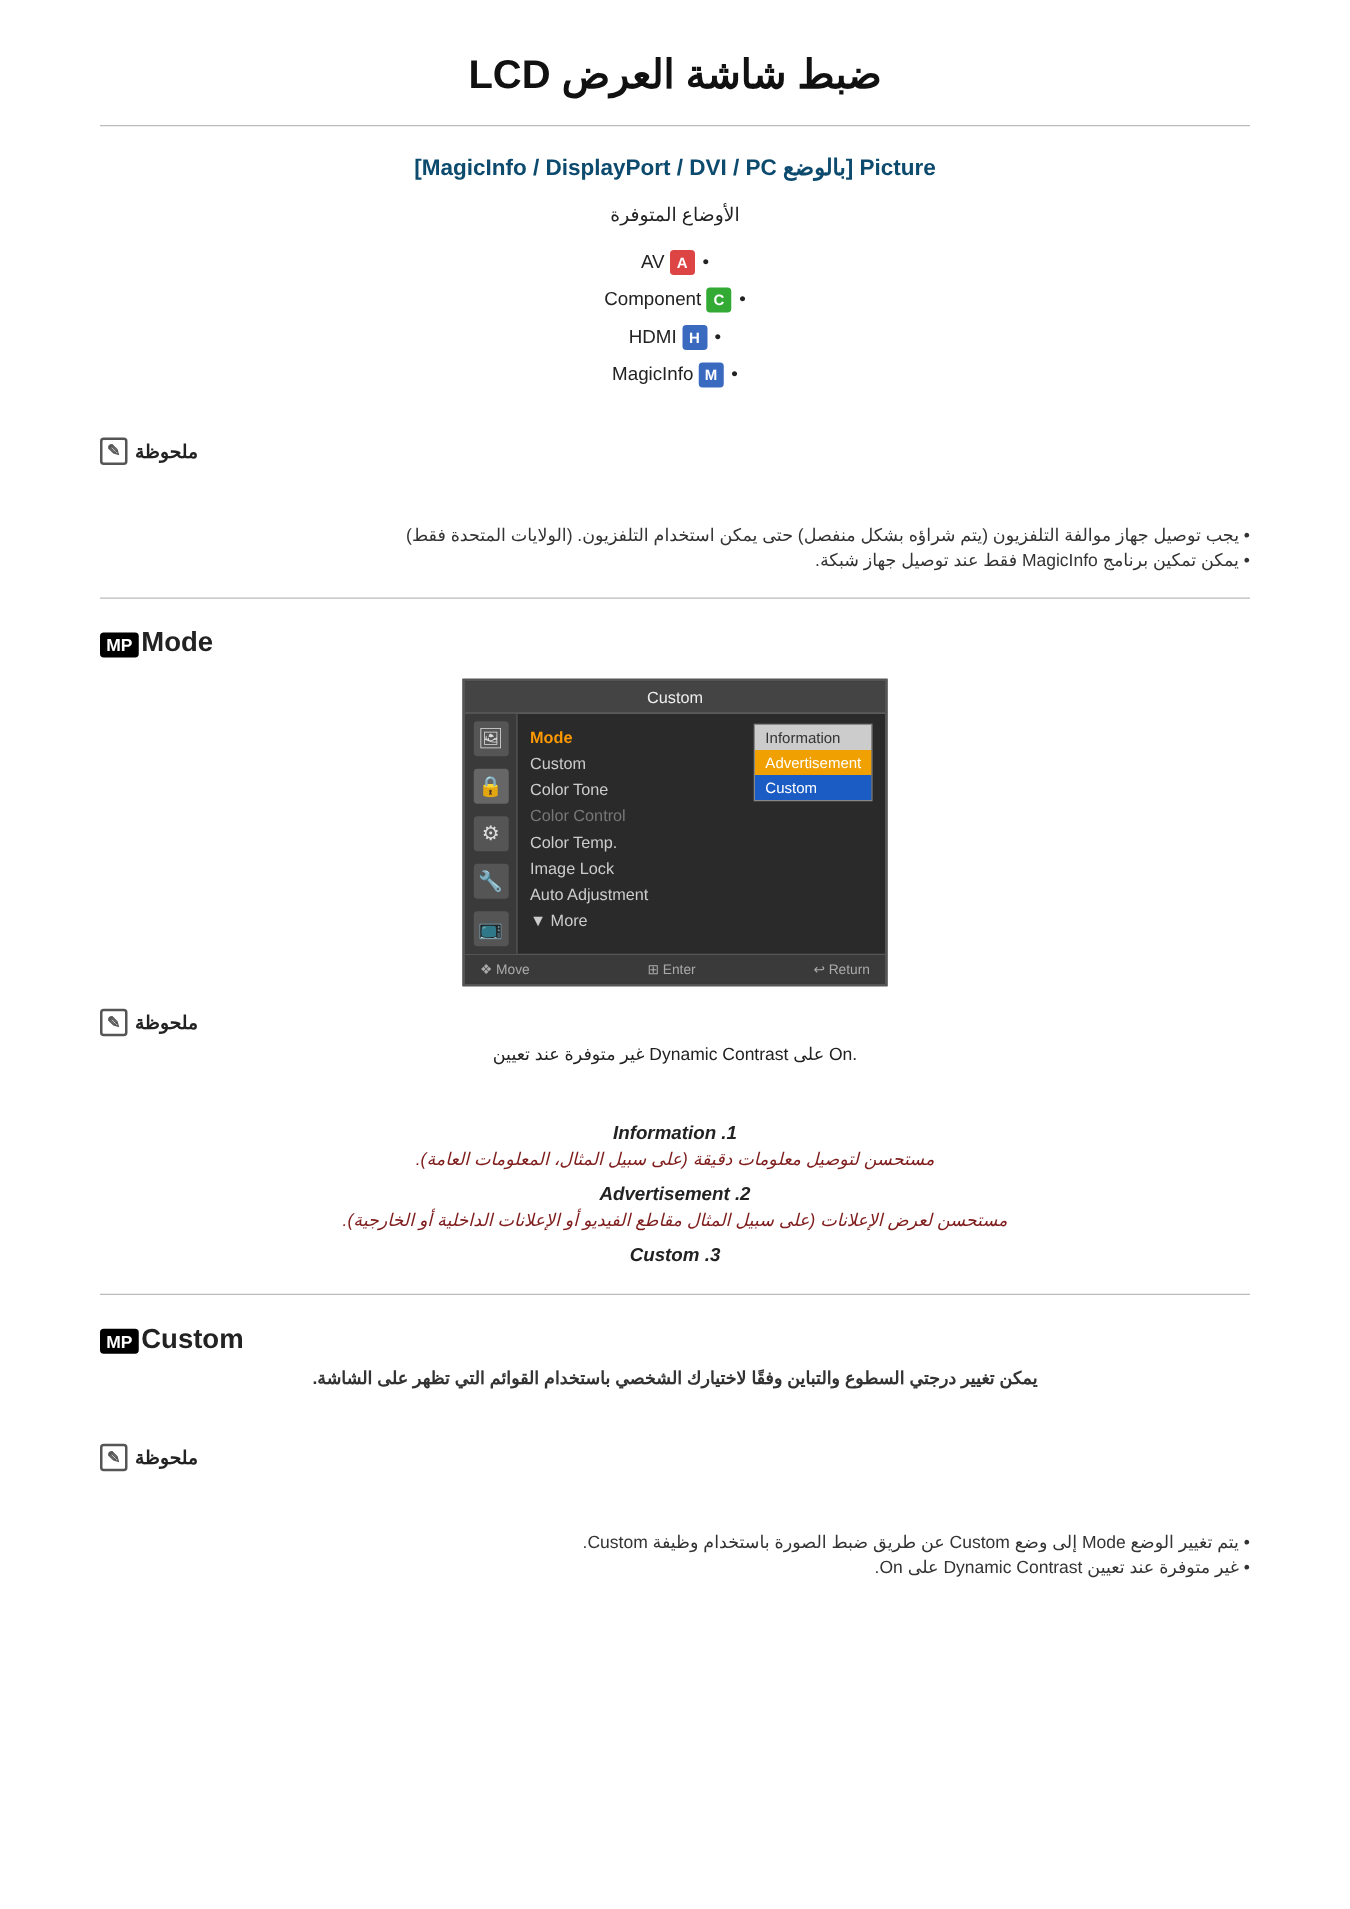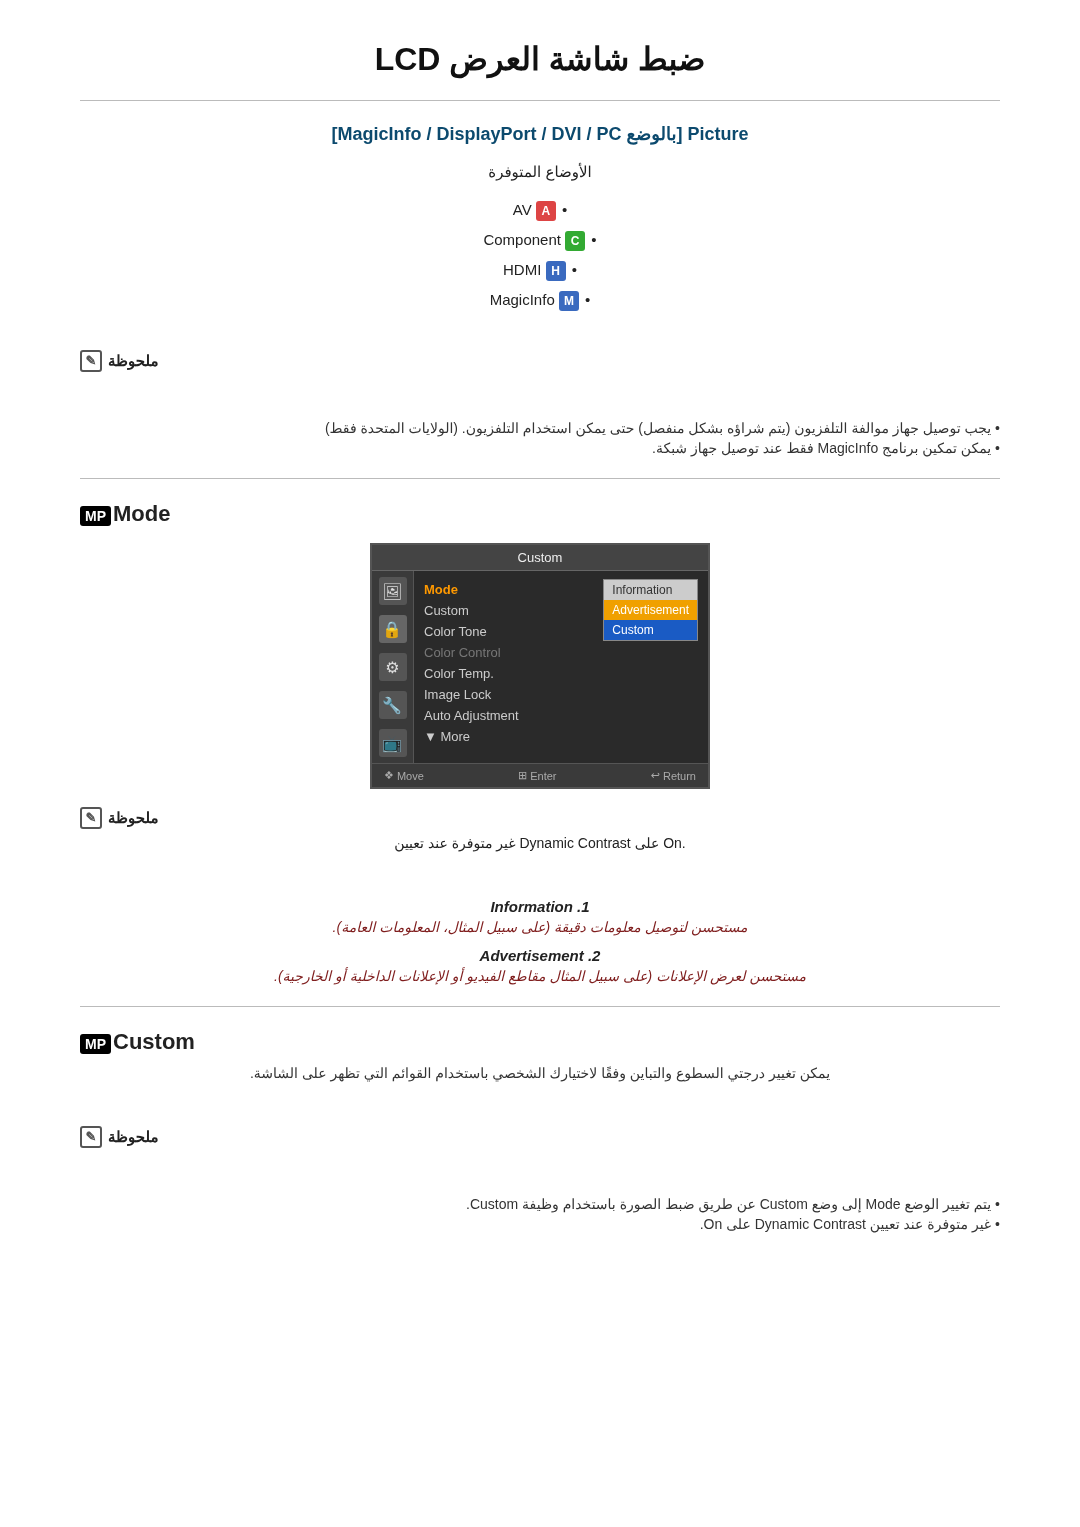--- a/index.html
+++ b/index.html
@@ -258,20 +258,21 @@
       font-weight: bold;
       margin-bottom: 10px;
       direction: ltr;
     }
 
     .section-desc {
       text-align: center;
       font-size: 14px;
       color: #333;
       margin-bottom: 10px;
+      font-weight: bold;
     }
   </style>
 </head>
 <body>
 
 
 
 
 <h1 class="page-title">ضبط شاشة العرض LCD</h1>
 
@@ -390,20 +391,25 @@
     <div class="item-desc">مستحسن لتوصيل معلومات دقيقة (على سبيل المثال، المعلومات العامة).</div>
   </div>
 
   <div class="numbered-item">
     <div class="item-title">
       <span>Advertisement</span> .2
     </div>
     <div class="item-desc">مستحسن لعرض الإعلانات (على سبيل المثال مقاطع الفيديو أو الإعلانات الداخلية أو الخارجية).</div>
   </div>
 
+  <div class="numbered-item">
+    <div class="item-title">
+      <span>Custom</span> .3
+    </div>
+  </div>
 </div>
 
 <hr class="divider">
 
 
 <div class="mp-custom-title">
   <span class="mp-badge">MP</span><span>Custom</span>
 </div>
 
 <div class="section-desc">يمكن تغيير درجتي السطوع والتباين وفقًا لاختيارك الشخصي باستخدام القوائم التي تظهر على الشاشة.</div>

